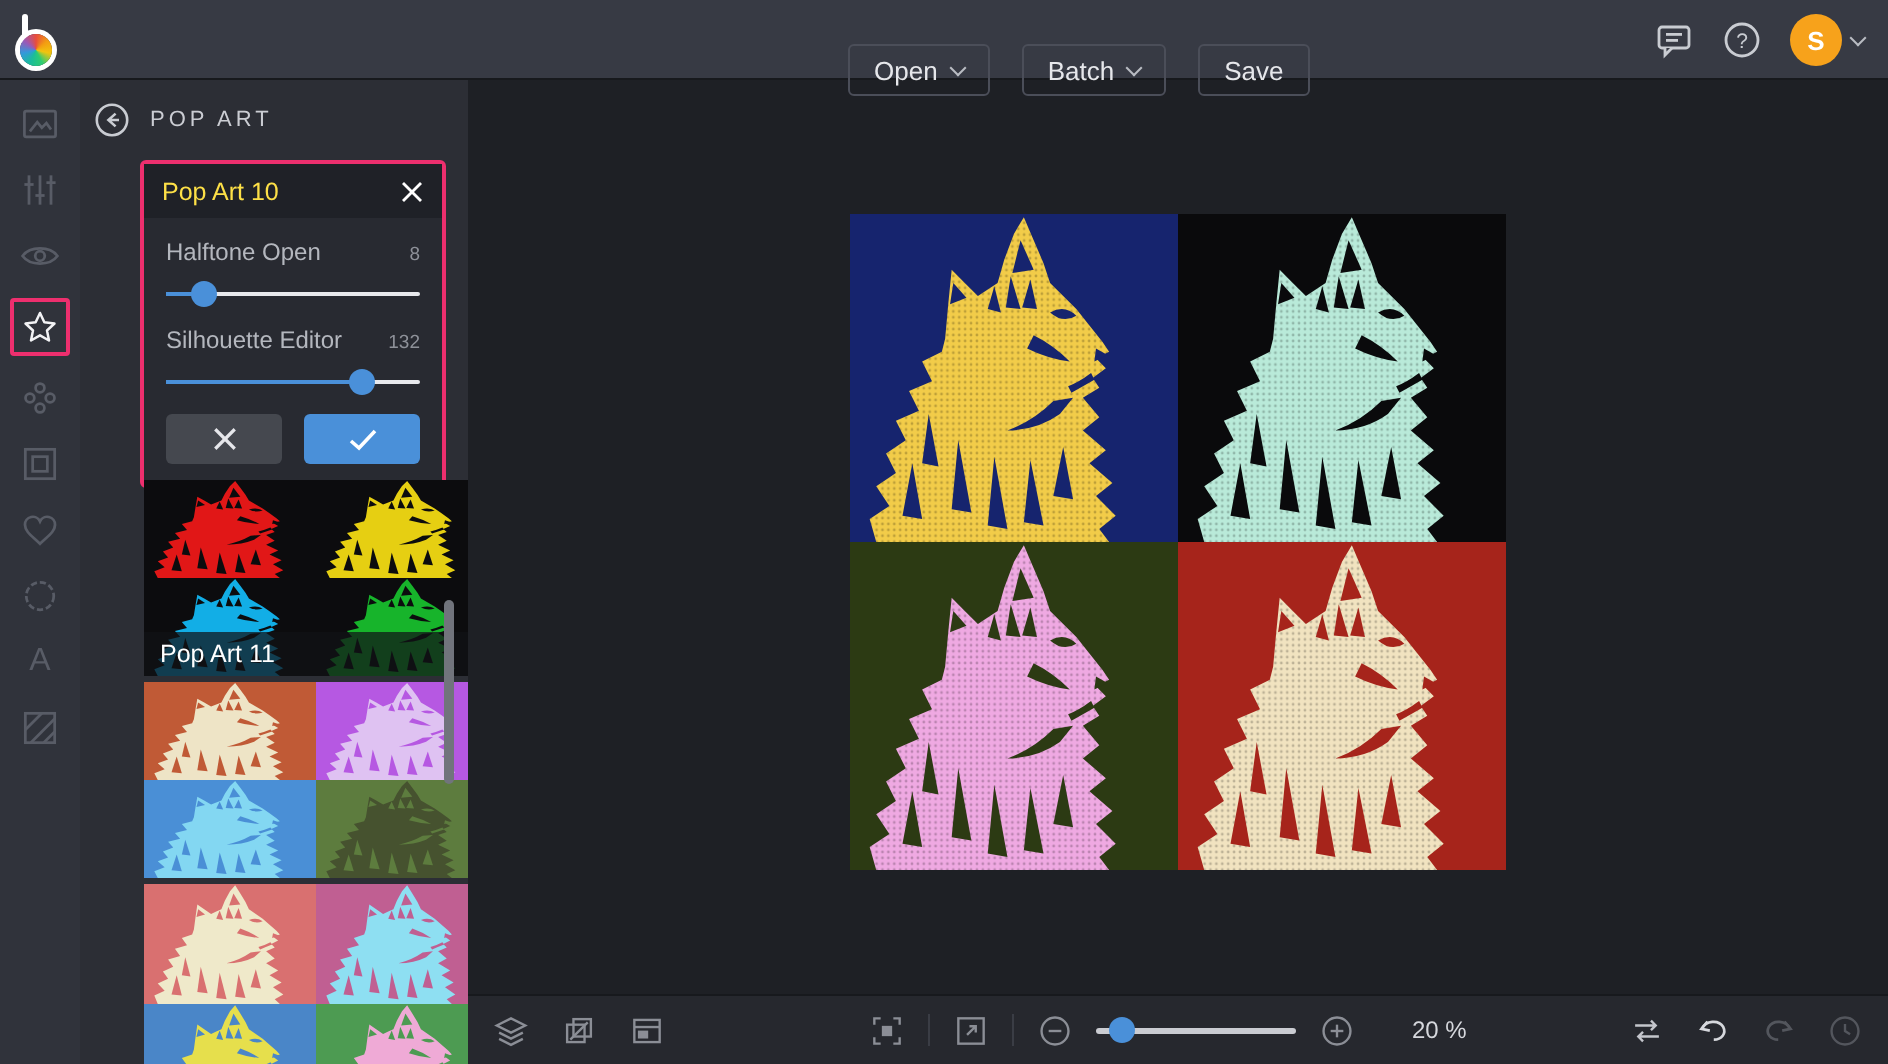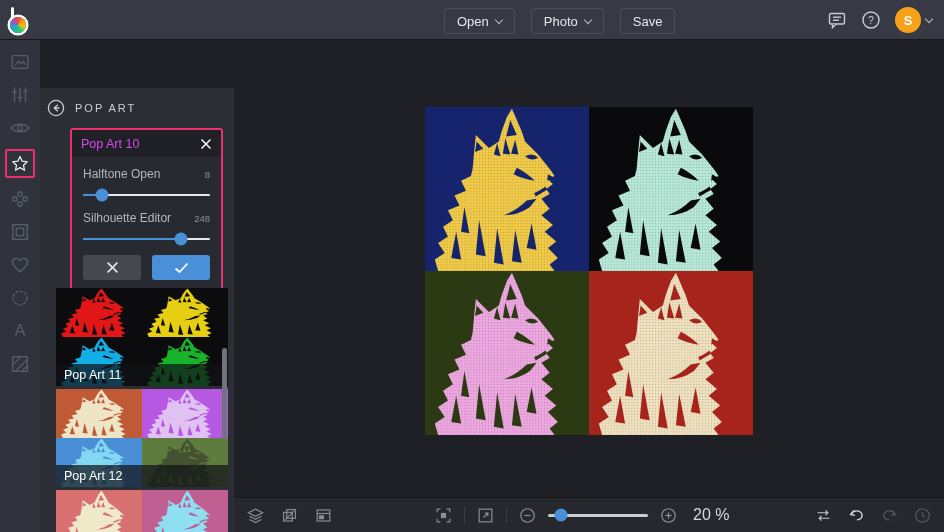--- a/index.html
+++ b/index.html
@@ -11,78 +11,78 @@
   .topbar { position:absolute; top:0; left:0; right:0; height:40px; background:#373a44; border-bottom:1px solid #17191d; z-index:30; }
   .logo { position:absolute; left:0; top:0; width:40px; height:40px; display:flex; align-items:center; justify-content:center; cursor:pointer; }
   .logo-b { position:relative; width:20px; height:26px; }
   .logo-stem { position:absolute; left:1px; top:0; width:3px; height:20px; border-radius:2px; background:#fff; }
   .logo-bowl { position:absolute; left:0; bottom:0; width:16px; height:16px; border-radius:50%;
     background:conic-gradient(#e84c3d,#f39c12,#f1c40f,#2ecc71,#1abc9c,#3498db,#9b59b6,#e84c3d);
     box-shadow:0 0 0 2.5px #fff; }
   .appmenu { position:absolute; left:48px; top:7px; height:26px; display:flex; align-items:center; gap:7px;
     padding:0 10px; border:1px solid #474a55; border-radius:3px; font-size:13px; color:#e6e7eb; cursor:pointer; }
   .chev { display:inline-block; width:6px; height:6px; border-right:1.5px solid #b9bcc3; border-bottom:1.5px solid #b9bcc3; transform:rotate(45deg); margin-top:-3px; }
-  .tb-center { position:absolute; left:424px; top:8px; display:flex; gap:16px;margin-left:20px; }
+  .tb-center { position:absolute; left:424px; top:22px; display:flex; gap:16px; }
   .tb-btn { height:26px; display:flex; align-items:center; gap:7px; padding:0 12px; border:1px solid #4b4e59; border-radius:3px; font-size:13px; color:#e6e7eb; background:transparent; cursor:pointer; }
   .tb-right { position:absolute; right:12px; top:0; height:40px; display:flex; align-items:center; gap:14px; }
   .tb-icon { cursor:pointer; display:flex; align-items:center; }
   .avatar-wrap { display:flex; align-items:center; gap:5px; cursor:pointer; }
   .avatar { width:26px; height:26px; border-radius:50%; display:flex; align-items:center; justify-content:center; font-size:13px; font-weight:bold; color:#fff; }
 
   
   .sidebar { position:absolute; left:0; top:40px; width:40px; bottom:0; background:#30333b; z-index:20;
     display:flex; flex-direction:column; align-items:center; padding-top:10px; gap:9px; }
   .tool { width:24px; height:24px; display:flex; align-items:center; justify-content:center; cursor:pointer; }
   .tool svg { stroke:#585c66; fill:none; stroke-width:1.5; }
   .tool.selected { width:30px; height:29px; border:2px solid #ed2f6e; border-radius:2px; }
   .tool.selected svg { stroke:#f2f3f5; }
   .tool-text { font-size:16px; color:#585c66; font-weight:400; }
 
   
-  .panel { position:absolute; left:40px; top:40px; width:194px; bottom:0; background:#2c2e35; overflow:hidden; z-index:10;margin-top:48px; }
+  .panel { position:absolute; left:40px; top:40px; width:194px; bottom:0; background:#2c2e35; overflow:hidden; z-index:10; }
   .panel-head { position:absolute; top:0; left:0; right:0; height:40px; }
   .back-btn { position:absolute; left:7px; top:11px; cursor:pointer; }
   .panel-title { position:absolute; left:35px; top:14px; font-size:11px; letter-spacing:2px; color:#cbcdd3; }
 
   .card { position:absolute; left:30px; top:40px; width:153px; border:2px solid #ed2f6e; border-radius:3px; background:#282a31; }
   .card-head { height:27px; background:#1f2127; display:flex; align-items:center; justify-content:space-between; padding:0 9px; }
-  .card-title { font-size:12.5px; color:#d946ef; }
+  .card-title { font-size:12.5px; color:#fde047; }
   .card-close { cursor:pointer; display:flex; }
   .card-body { padding:10px 11px 10px; }
   .slider-row { display:flex; justify-content:space-between; align-items:baseline; }
   .slider-label { font-size:12px; color:#b4b7be; }
   .slider-value { font-size:9.5px; color:#8e9199; }
   .slider-track { position:relative; height:2px; background:#e8e9ed; border-radius:1px; margin:13px 0 15px; cursor:pointer; }
   .slider-fill { position:absolute; left:0; top:0; bottom:0; background:#4a90d9; }
   .slider-thumb { position:absolute; top:50%; width:13px; height:13px; border-radius:50%; background:#4a90d9; transform:translate(-50%,-50%); cursor:pointer; }
   .card-actions { display:flex; gap:11px; margin-top:9px; }
   .act-btn { flex:1; height:25px; border:none; border-radius:3px; display:flex; align-items:center; justify-content:center; cursor:pointer; }
   .act-cancel { background:#45484f; }
   .act-ok { background:#4a90d9; }
 
-  .thumb { position:absolute; left:16px; width:172px; display:grid; grid-template-columns:1fr 1fr; grid-template-rows:1fr 1fr; overflow:hidden; cursor:pointer; }
+  .thumb { position:absolute; left:32px; width:172px; display:grid; grid-template-columns:1fr 1fr; grid-template-rows:1fr 1fr; overflow:hidden; cursor:pointer; }
   .thumb-label { position:absolute; left:0; right:0; bottom:0; height:22px; background:rgba(16,18,22,.72); color:#fff; font-size:12.5px; line-height:22px; padding-left:8px; }
   .quad { position:relative; overflow:hidden; }
   .quad svg { position:absolute; inset:0; width:100%; height:100%; }
   .scrollthumb { position:absolute; right:7px; top:260px; width:5px; height:92px; border-radius:3px; background:#71747c; cursor:pointer; }
 
   
   .canvas { position:absolute; left:234px; top:40px; right:0; bottom:0; background:#1e2025; }
   .art { position:absolute; left:191px; top:67px; width:328px; height:328px; display:grid; grid-template-columns:1fr 1fr; grid-template-rows:1fr 1fr; cursor:default; }
 
   
   .bottombar { position:absolute; left:234px; right:0; bottom:0; height:35px; background:#26282e; border-top:1px solid #17191d; z-index:25; }
   .bb-left { position:absolute; left:12px; top:0; height:100%; display:flex; align-items:center; gap:15px; }
   .bb-center { position:absolute; left:200px; top:0; height:100%; display:flex; align-items:center; gap:11px; }
   .bb-right { position:absolute; right:12px; top:0; height:100%; display:flex; align-items:center; gap:14px; }
   .bb-icon { cursor:pointer; display:flex; }
   .bb-sep { width:1px; height:16px; background:#3a3d45; }
   .zoom-track { position:relative; width:100px; height:3px; border-radius:2px; background:#caccd2; cursor:pointer; }
   .zoom-thumb { position:absolute; top:50%; width:13px; height:13px; border-radius:50%; background:#4a90d9; transform:translate(-50%,-50%); cursor:pointer; }
-  .zoom-text { font-size:16px; color:#d6d8dd; margin-left:4px; }
+  .zoom-text { font-size:12px; color:#d6d8dd; margin-left:17px; }
   .dim { opacity:.45; }
 </style>
 </head>
 <body>
 
 <svg width="0" height="0" style="position:absolute" aria-hidden="true">
   <defs>
     <pattern id="halftone" width="3.6" height="3.6" patternUnits="userSpaceOnUse">
       <circle cx="1.8" cy="1.8" r="0.85" fill="#000" opacity="0.22"></circle>
     </pattern>
@@ -114,21 +114,21 @@
       <div class="logo-stem"></div>
         <div class="logo-bowl"></div>
     </div>
   </div>
   <div class="tb-center">
     <button class="tb-btn">
       <span>Open</span>
       <span class="chev"></span>
     </button>
     <button class="tb-btn">
-      <span>Photo</span>
+      <span>Batch</span>
       <span class="chev"></span>
     </button>
     <button class="tb-btn">
       <span>Save</span>
     </button>
   </div>
   <div class="tb-right">
     <span class="tb-icon">
       <svg width="20" height="20" viewBox="0 0 20 20" fill="none" stroke="#c9ccd2" stroke-width="1.4">
         <rect x="2.5" y="3.5" width="15" height="10.5" rx="1.5"></rect>
@@ -240,21 +240,21 @@
       <div class="slider-row">
         <span class="slider-label">Halftone Open</span>
         <span class="slider-value">8</span>
       </div>
       <div class="slider-track">
         <div class="slider-fill" style="width: 15%;"></div>
         <div class="slider-thumb" style="left: 15%;"></div>
       </div>
       <div class="slider-row">
         <span class="slider-label">Silhouette Editor</span>
-        <span class="slider-value">248</span>
+        <span class="slider-value">132</span>
       </div>
       <div class="slider-track">
         <div class="slider-fill" style="width: 77%;"></div>
         <div class="slider-thumb" style="left: 77%;"></div>
       </div>
       <div class="card-actions">
         <button class="act-btn act-cancel">
           <svg width="13" height="13" viewBox="0 0 12 12" stroke="#e6e7eb" stroke-width="1.5">
             <line x1="1.5" y1="1.5" x2="10.5" y2="10.5"></line>
               <line x1="10.5" y1="1.5" x2="1.5" y2="10.5"></line>
@@ -315,21 +315,20 @@
           <use href="#cat-body" fill="#83d7f2"></use>
           <use href="#cat-detail" fill="#4a8fd6"></use>
         </svg>
     </div>
     <div class="quad" style="background: rgb(93, 124, 62);">
       <svg viewBox="0 0 200 200" preserveAspectRatio="none">
           <use href="#cat-body" fill="#46522f"></use>
           <use href="#cat-detail" fill="#5d7c3e"></use>
         </svg>
     </div>
-    <span class="thumb-label">Pop Art 12</span>
   </div>
 
   <div class="thumb" style="top:402px;height:120px;">
     <div class="quad" style="background: rgb(217, 112, 112);">
       <svg viewBox="0 0 200 200" preserveAspectRatio="none">
           <use href="#cat-body" fill="#efe9ca"></use>
           <use href="#cat-detail" fill="#d97070"></use>
         </svg>
     </div>
     <div class="quad" style="background: rgb(192, 95, 146);">

